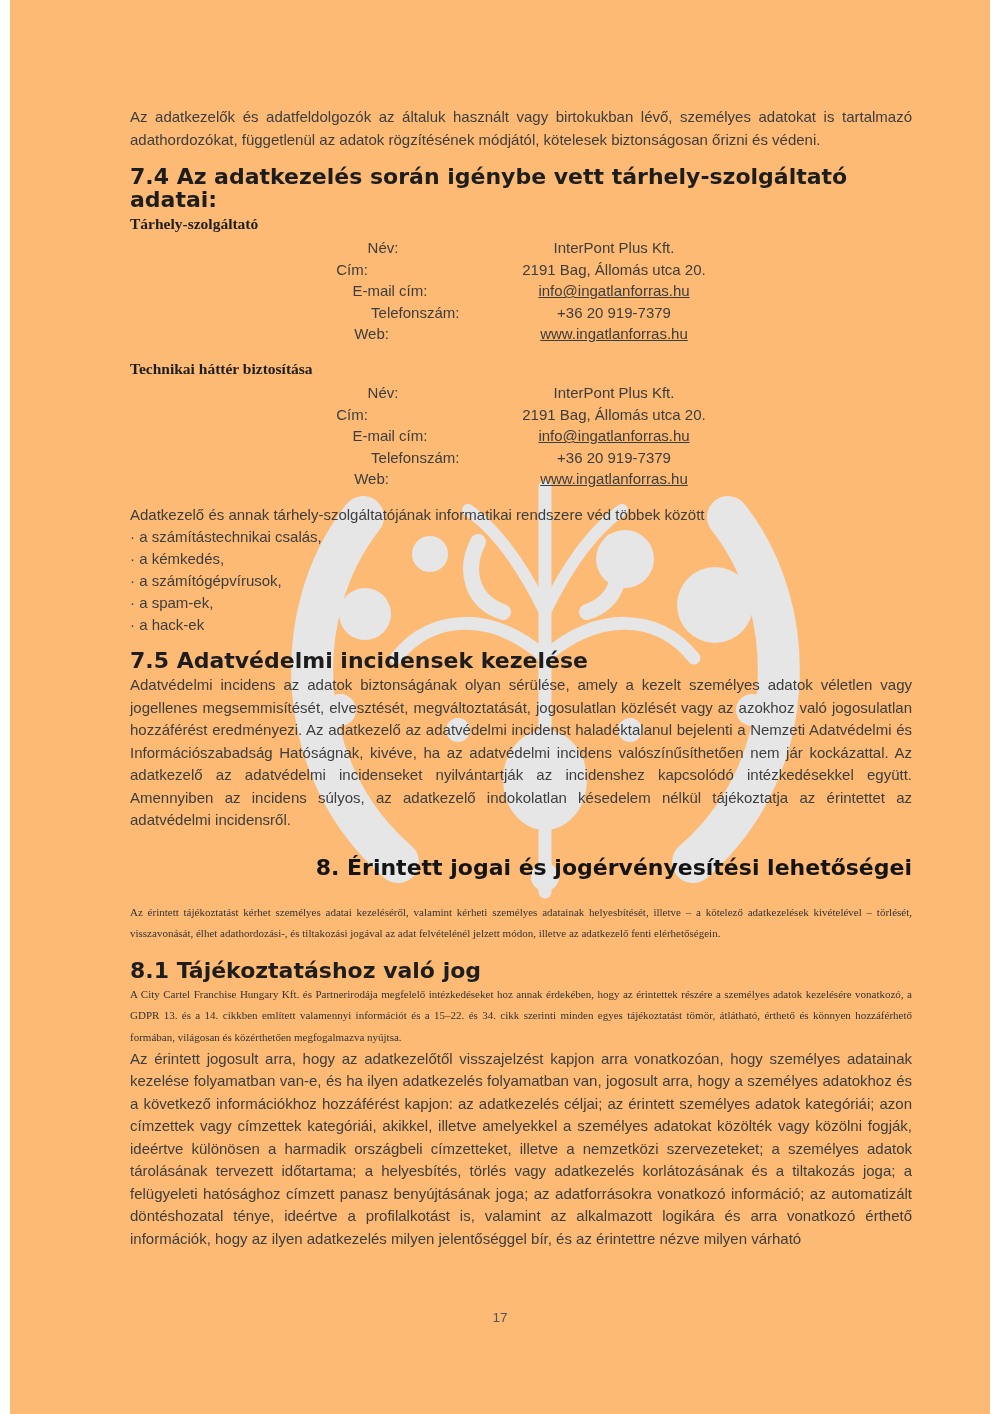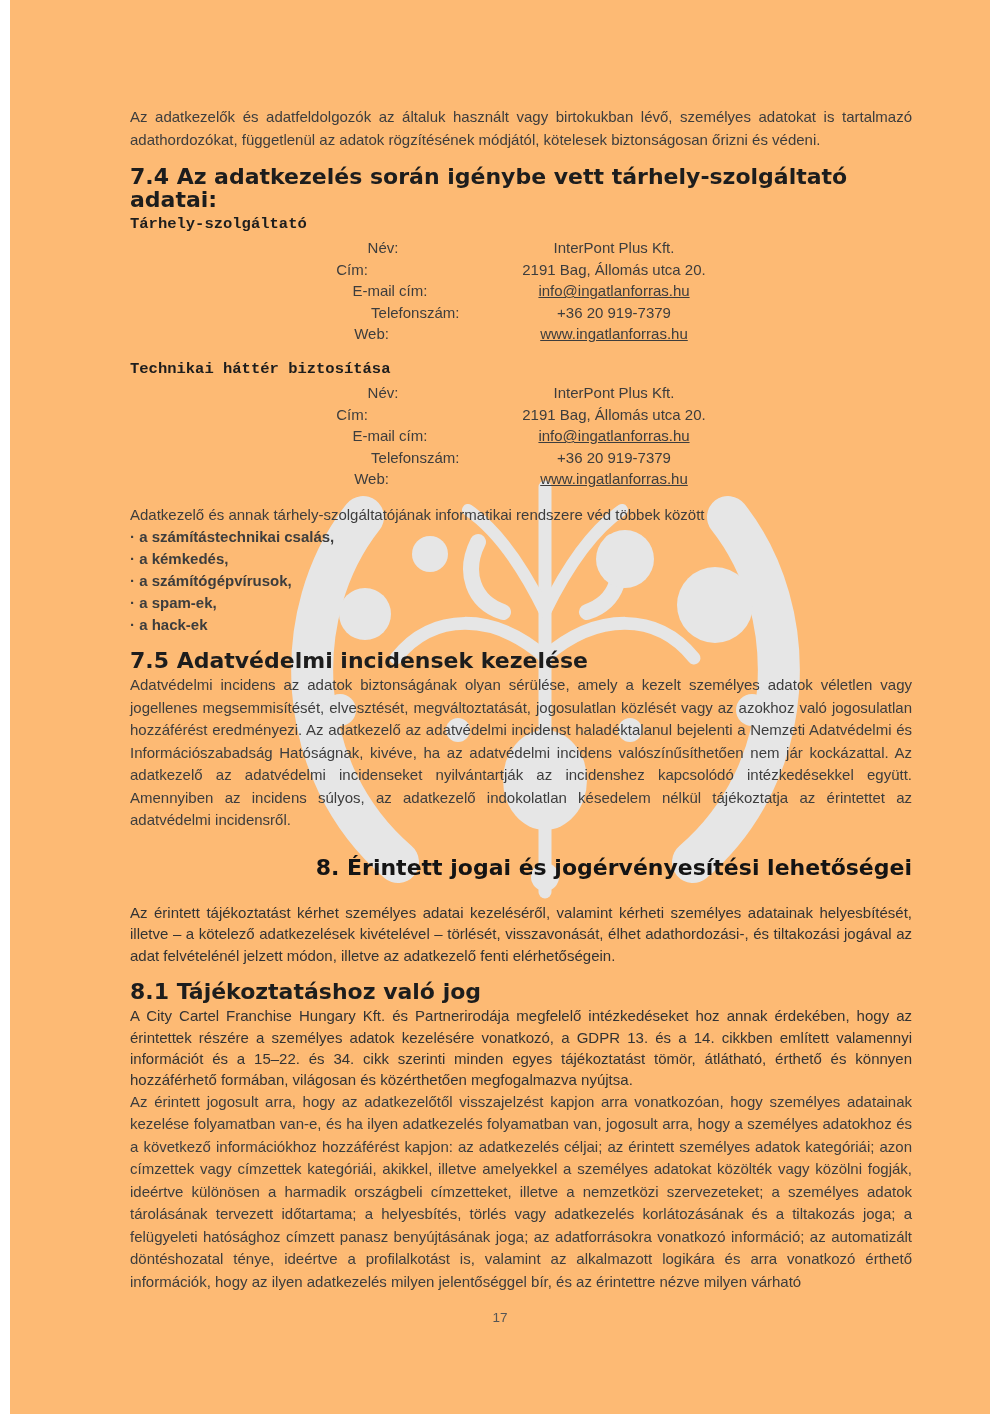--- a/index.html
+++ b/index.html
@@ -18,32 +18,32 @@
     z-index:0;pointer-events:none;
   }
   .content{
     position:absolute;left:120px;top:106px;width:782px;z-index:1;
   }
   p{margin:0;}
   .body-p{
     font-size:15px;line-height:22.5px;text-align:justify;
   }
   .dense-p{
-    font-family:Liberation Sans, sans-serif;
-    font-size:15px;line-height:21.4px;text-align:justify;
+    font-family:Liberation Serif, serif;
+    font-size:11px;line-height:21.4px;text-align:justify;
     color:#333333;
   }
   .h-sec{
     font-family:"DejaVu Sans",sans-serif;
     font-weight:bold;color:#1d1d1d;
     font-size:22px;line-height:23px;
     margin:14px 0 2px 0;
   }
   .h-sub{
-    font-family:Liberation Mono, monospace;
+    font-family:Liberation Serif, serif;
     font-weight:bold;color:#1d1d1d;
     font-size:15.5px;line-height:22px;
     margin:0;
   }
   .h-big{
     font-family:"DejaVu Sans",sans-serif;
     font-weight:bold;color:#141414;
     font-size:22px;line-height:28px;
     margin:22px 0 20px 0;
     text-align:right;
@@ -56,21 +56,21 @@
     display:flex;
     justify-content:center;
   }
   .contact-label{
     display:inline-block;width:186px;flex:0 0 186px;
   }
   .contact-value{white-space:nowrap;}
   .link{text-decoration:underline;cursor:pointer;}
   .prot-intro{margin-top:14px;}
   .bullet-line{
-    font-size:15px;line-height:21.8px;font-weight:bold;
+    font-size:15px;line-height:21.8px;
   }
   .pagenum{
     position:absolute;left:0;right:0;top:1310px;
     text-align:center;font-size:13.5px;color:#555555;z-index:1;
   }
 </style>
 </head>
 <body>
 
 <div class="page">

